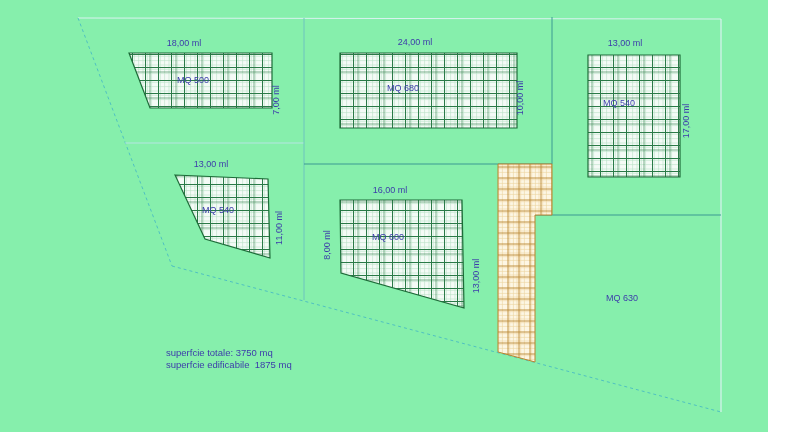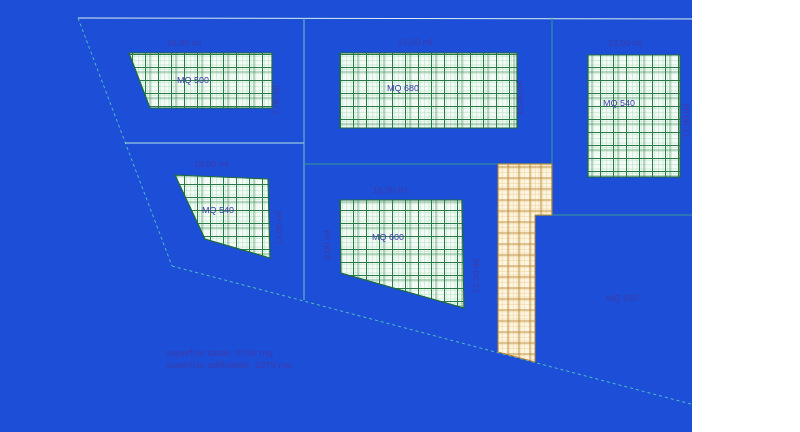--- a/index.html
+++ b/index.html
@@ -1,17 +1,17 @@
 <!DOCTYPE html>
 <html><head>
 <meta charset="utf-8">
 <style>
   html,body{margin:0;padding:0;background:#ffffff;}
   .canvas{
-    position:relative;width:692px;height:432px;background:#1d4ed8;overflow:hidden;
+    position:relative;width:768px;height:432px;background:#86efac;overflow:hidden;
     font-family:"Liberation Sans", sans-serif;
     text-align:right;
   }
   svg{display:block;}
   text{
     font-family:"Liberation Sans", sans-serif;
     fill:#3c3caa;
   }
   .dim{font-size:9px;}
   .plotname{font-size:9px;}

